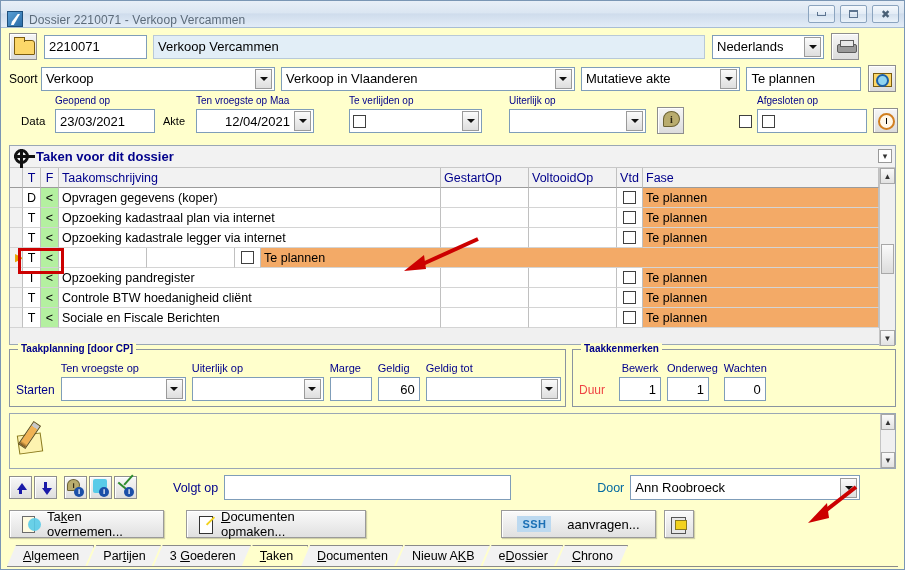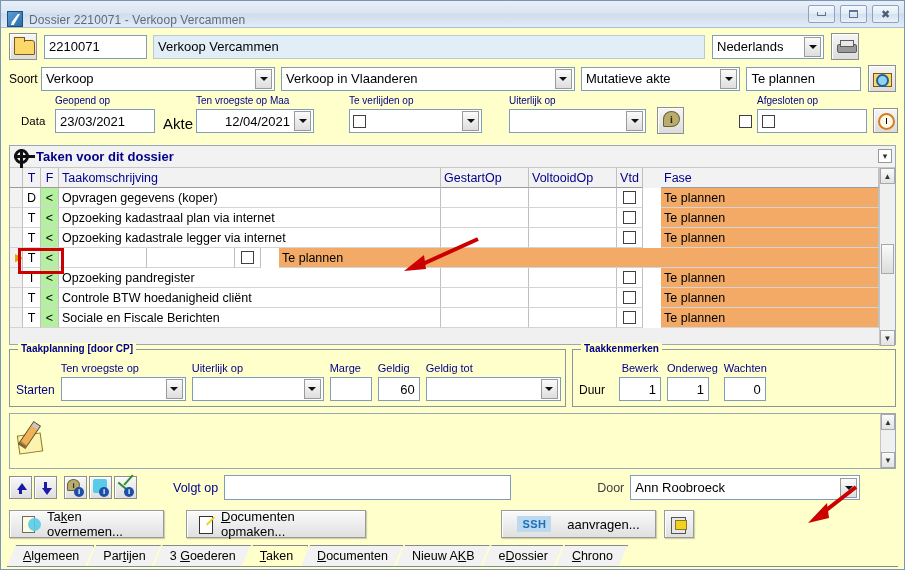--- a/index.html
+++ b/index.html
@@ -176,21 +176,21 @@
   }
   .ghead .gcell { border-bottom:1px solid #9b9b9b; background:#f2f2f2; }
   .c-sel   { width: 13px; flex:none; border-right:1px solid #c0c0c0; background:#f2f2f2; position:relative; }
   .c-t     { width: 18px; flex:none; justify-content:center; }
   .c-f     { width: 18px; flex:none; justify-content:center; background:#b4f0a0; }
   .ghead .c-f { background:#f2f2f2; }
   .c-desc  { width: 382px; flex:none; }
   .c-start { width: 88px; flex:none; }
   .c-done  { width: 88px; flex:none; }
   .c-vtd   { width: 26px; flex:none; justify-content:center; }
-  .c-fase  { flex:1; background:#f3aa67;margin-left:18px; }
+  .c-fase  { flex:1; background:#f3aa67; }
   .ghead .c-fase { background:#f2f2f2; }
   .row-sel .c-desc { background:#ffff66; outline:1px dotted #000; outline-offset:-2px; }
   .row-sel .c-t { background:#fff; }
 
   #grid-wrap { display:flex; height: 178px; }
   #grid-cols { flex:1; }
   #vscroll {
     width: 16px; background:#f0f0f0; border-left:1px solid #c4c4c4;
     display:flex; flex-direction:column; justify-content:space-between;
   }
@@ -363,21 +363,21 @@
       <div class="btn-ico" style="margin-left:7px;">
         <span class="ic-fsearch"></span>
       </div>
     </div>
 
     <div id="hline3">
       <span class="lbl" style="position:absolute;left:46px;top:0;">Geopend op</span>
       <span class="lbl-dk" style="position:absolute;left:12px;top:20px;font-size:11.5px;">Data</span>
       <div class="txtbox" style="position:absolute;left:46px;top:14px;width:100px;">23/03/2021</div>
 
-      <span class="lbl-dk" style="position:absolute;left:154px;top:20px;font-size:15px;">Akte</span>
+      <span class="lbl-dk" style="position:absolute;left:154px;top:20px;font-size:11px;">Akte</span>
       <span class="lbl" style="position:absolute;left:187px;top:0;">Ten vroegste op Maa</span>
       <div class="combo" style="position:absolute;left:187px;top:14px;width:118px;">
         <span class="val" style="text-align:right;padding-right:4px;">12/04/2021</span>
         <span class="arrow"></span>
       </div>
 
       <span class="lbl" style="position:absolute;left:340px;top:0;">Te verlijden op</span>
       <div class="combo" style="position:absolute;left:340px;top:14px;width:133px;">
         <span class="val" style="display:flex;align-items:center;padding-left:3px;">
             <span class="chk"></span>
@@ -564,21 +564,21 @@
             <span class="val"></span>
             <span class="arrow"></span>
           </div>
         </div>
       </div>
     </div>
 
     <div class="groupbox" id="gb-kenmerk">
       <span class="gb-title">Taakkenmerken</span>
       <div style="display:flex;align-items:flex-end;gap:6px;">
-        <span class="lbl-dk" style="font-size:12px;color:#000000;width:34px;padding-bottom:4px;">Duur</span>
+        <span class="lbl-dk" style="font-size:12px;color:#ef4444;width:34px;padding-bottom:4px;">Duur</span>
         <div class="fieldcol">
           <span class="cap" style="text-align:center;">Bewerk</span>
           <div class="txtbox" style="width:42px;justify-content:flex-end;">1</div>
         </div>
         <div class="fieldcol">
           <span class="cap" style="text-align:center;">Onderweg</span>
           <div class="txtbox" style="width:42px;justify-content:flex-end;">1</div>
         </div>
         <div class="fieldcol">
           <span class="cap" style="text-align:center;">Wachten</span>
@@ -611,21 +611,21 @@
         <span class="ic-bi">i</span>
       </div>
       <div class="tb-btn">
         <span class="ic-chk"></span>
         <span class="ic-bi">i</span>
       </div>
 
       <span class="lbl-dk" style="margin-left:34px;margin-right:6px;font-size:12.5px;color:#00008b;">Volgt op</span>
       <div class="txtbox" style="width:287px;height:25px;"></div>
 
-      <span class="lbl-dk" style="margin-left:86px;margin-right:6px;font-size:12.5px;color:#404040;">Door</span>
+      <span class="lbl-dk" style="margin-left:86px;margin-right:6px;font-size:12.5px;color:#0369a1;">Door</span>
       <div class="combo" style="width:230px;height:25px;">
         <span class="val">Ann Roobroeck</span>
         <span class="arrow"></span>
       </div>
     </div>
 
     <div style="display:flex;align-items:center;margin-top:9px;">
       <div class="pbtn" style="width:155px;">
         <span class="ic-taken"></span>
         <span>Ta<u>k</u>en overnemen...</span>

